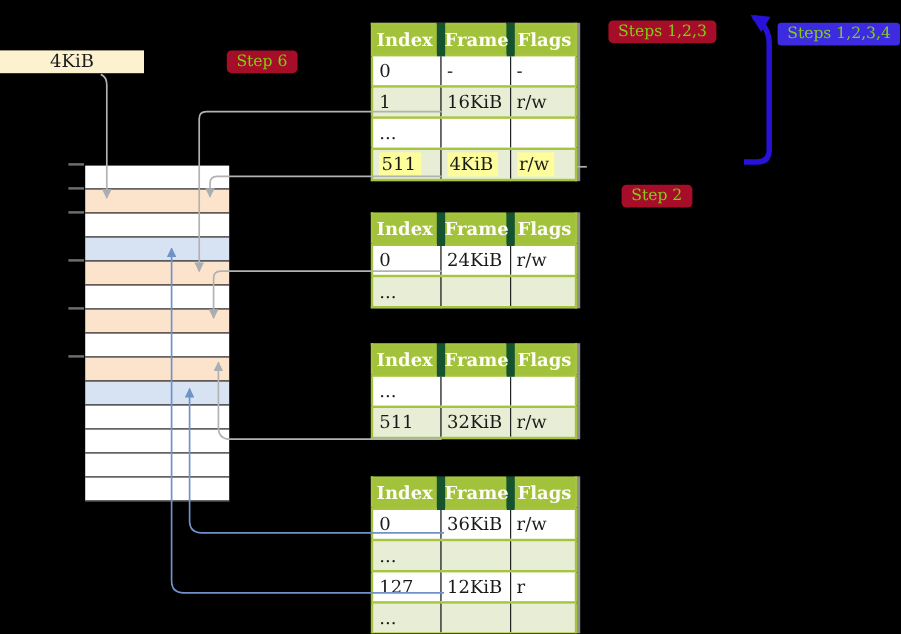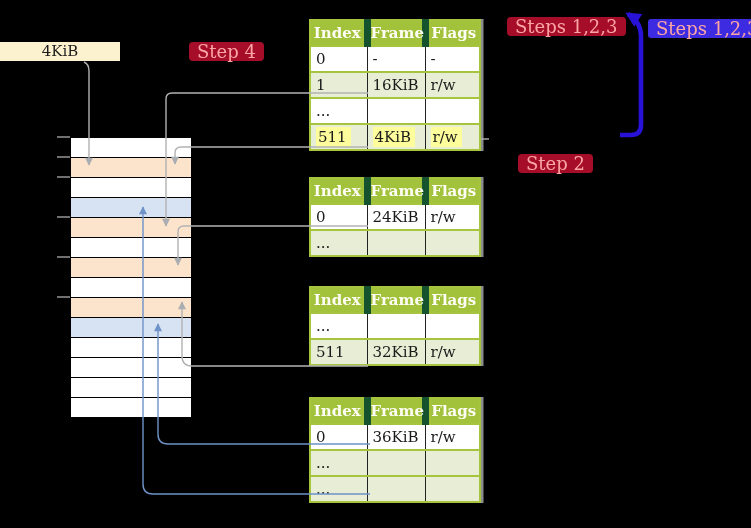--- a/index.html
+++ b/index.html
@@ -6,21 +6,21 @@
     --bg:#000000; --green:#a3c23c; --green_border:#a6c43e; --shade:#e7eed5;
     --peach:#fce4cc; --lblue:#d7e3f3; --yellow:#fdfd9b; --red:#a50d28;
     --violet:#3c2be0; --bigblue:#2812d8; --slate:#6f92c8; --gray:#b2b2b2;
     --cream:#fdf2d0; --tick:#707070; --shadow:#8c8c8c; --text:#1a1a1a; --headtext:#fdfdf4;
   }
   html,body{margin:0;padding:0;background:var(--bg);}
   .canvas{position:relative;width:751px;height:528px;background:var(--bg);overflow:hidden;
           font-family:"DejaVu Serif","Liberation Serif",serif;}
   .frame-label{position:absolute;left:0;top:42px;width:120px;height:19px;background:var(--cream);
           color:#1c1c1c;font-size:15px;line-height:19px;text-align:center;}
-  .badge{position:absolute;color:#fca5a5;font-size:18px;line-height:17px;padding:1px 8px;
+  .badge{position:absolute;color:#84cc16;font-size:13px;line-height:17px;padding:1px 8px;
           border-radius:4px;white-space:nowrap;}
   .badge.red{background:var(--red);}
   .badge.violet{background:var(--violet);border-radius:3px;}
   #b-step0{left:189px;top:42px;}
   #b-steps123{left:507px;top:17px;}
   #b-steps1234{left:648px;top:19px;}
   #b-step4{left:518px;top:154px;}
   .memcol{position:absolute;left:70px;top:137px;width:120px;border:1px solid #000;}
   .memrow{height:20px;box-sizing:border-box;border-bottom:1px solid #000;}
   .memrow.white{background:#ffffff;}
@@ -45,21 +45,21 @@
   .bigline{stroke:var(--bigblue);stroke-width:4.6;fill:none;}
   .mgray{fill:#aaadb1;} .mblue{fill:#6f92c8;} .mbig{fill:var(--bigblue);}
 </style>
 </head>
 <body>
 
 <div class="canvas">
 
   <div class="frame-label">4KiB</div>
 
-  <div class="badge red" id="b-step0">Step 4</div>
+  <div class="badge red" id="b-step0">Step 6</div>
   <div class="badge red" id="b-steps123">Steps 1,2,3</div>
   <div class="badge violet" id="b-steps1234">Steps 1,2,3,4</div>
   <div class="badge red" id="b-step4">Step 2</div>
 
   <div class="memcol" id="memcol">
       <div class="memrow white"></div>
       <div class="memrow peach"></div>
       <div class="memrow white"></div>
       <div class="memrow blue"></div>
       <div class="memrow peach"></div>
@@ -186,20 +186,25 @@
       <tbody>
         <tr>
           <td>0</td>
           <td>36KiB</td>
           <td>r/w</td>
         </tr>
         <tr class="shaded">
           <td>...</td>
           <td></td>
           <td></td>
+        </tr>
+        <tr>
+          <td>127</td>
+          <td>12KiB</td>
+          <td>r</td>
         </tr>
         <tr class="shaded">
           <td>...</td>
           <td></td>
           <td></td>
         </tr>
       </tbody>
     </table>
 
   <svg class="overlay" width="751" height="528" viewBox="0 0 751 528">

